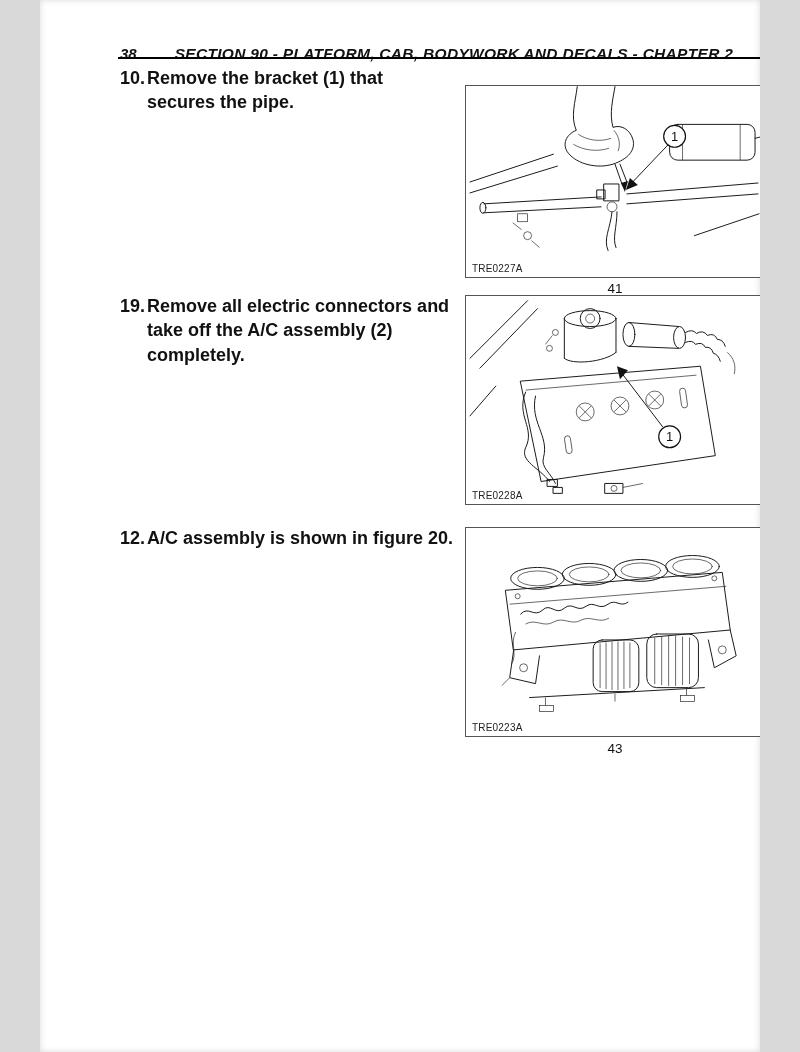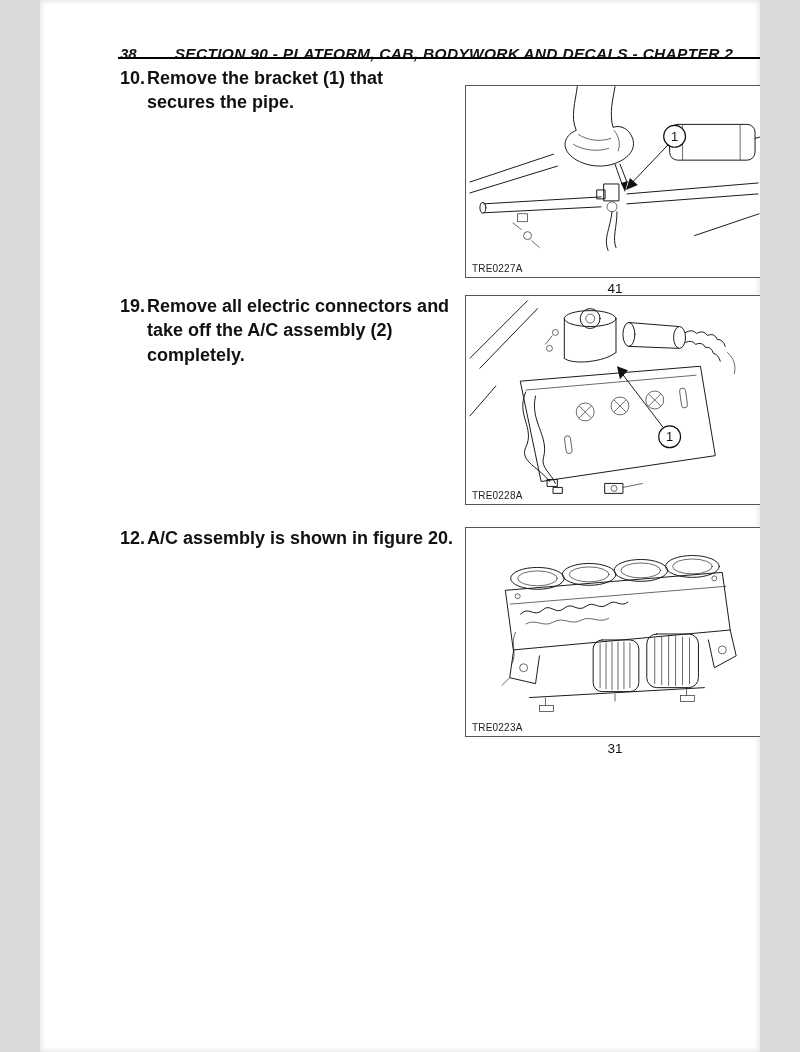--- a/index.html
+++ b/index.html
@@ -279,15 +279,15 @@
       <path class="line" d="M64,170 L240,160"></path>
       <path class="thin" d="M80,170 L80,178 M150,166 L150,174 M222,160 L222,168"></path>
       <rect class="thin" x="74" y="178" width="14" height="6"></rect>
       <rect class="thin" x="216" y="168" width="14" height="6"></rect>
 
       <circle class="thin" cx="52" cy="68" r="2.5"></circle>
       <circle class="thin" cx="250" cy="50" r="2.5"></circle>
     </svg>
     <figcaption class="fig-code">TRE0223A</figcaption>
   </figure>
-  <div class="fig-num" id="fig-num-43">31</div>
+  <div class="fig-num" id="fig-num-43">43</div>
 
 </div>
 
 </body></html>

